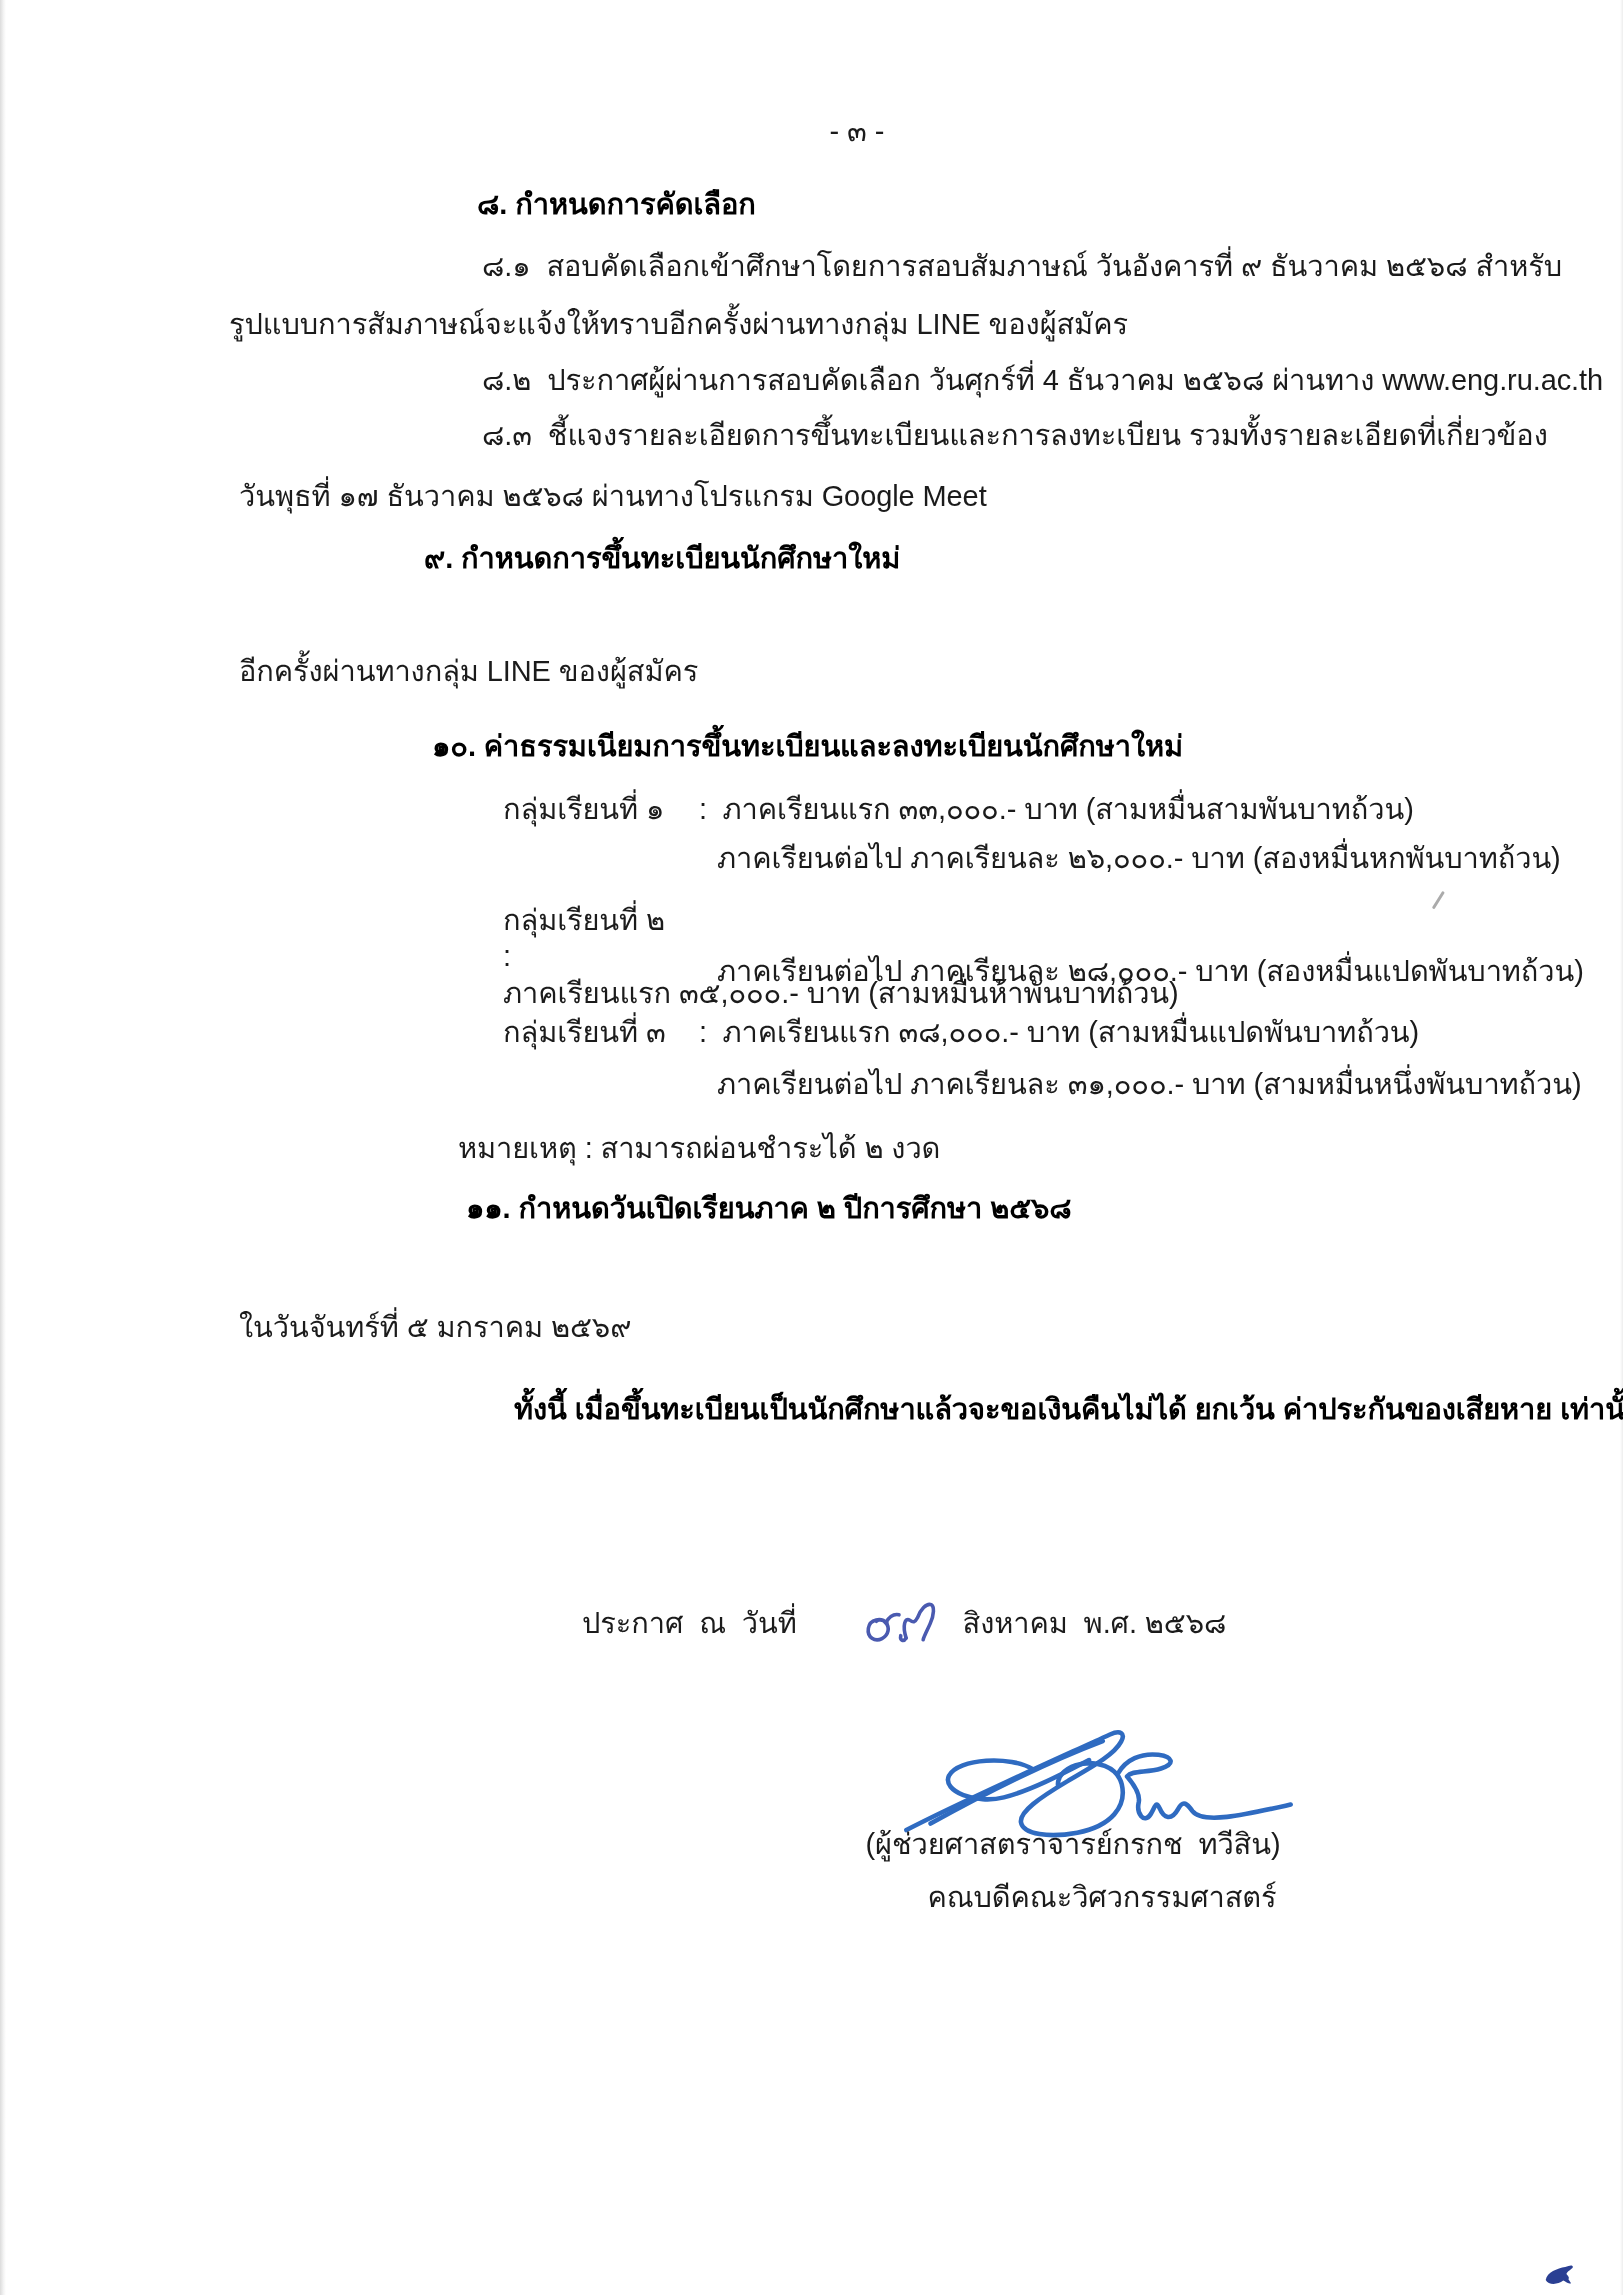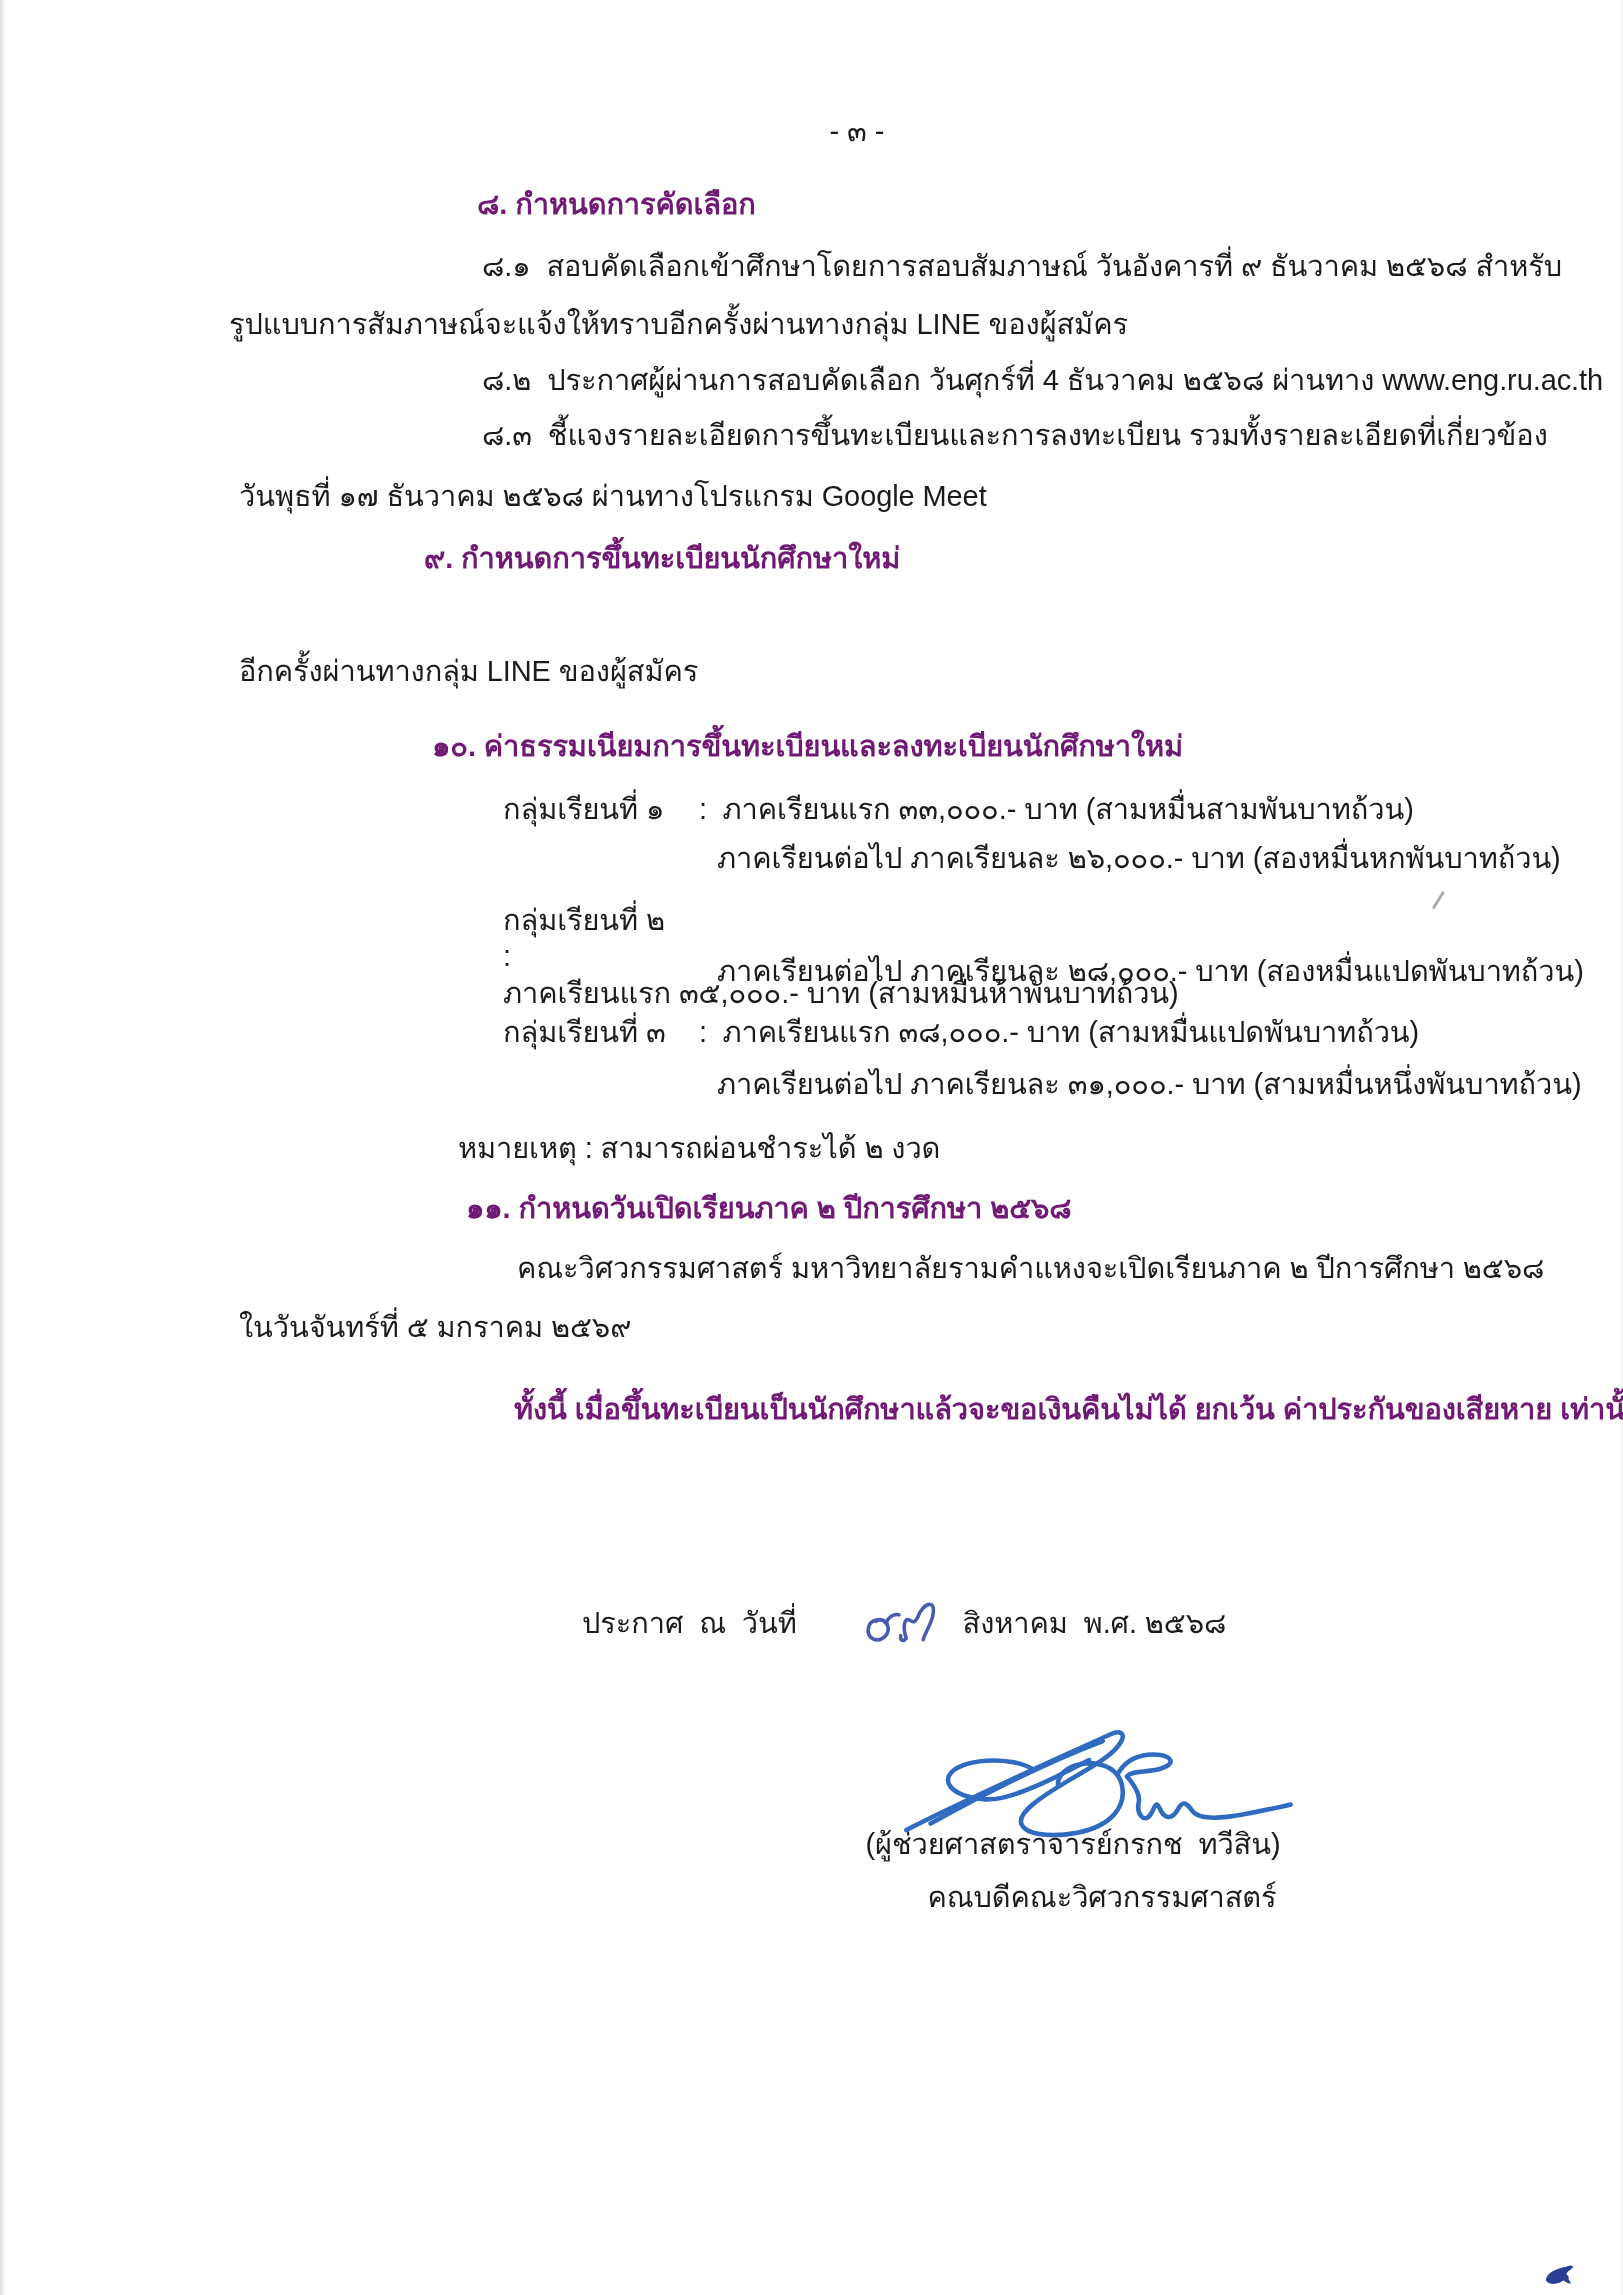--- a/index.html
+++ b/index.html
@@ -11,21 +11,21 @@
   .page{position:absolute;inset:0;background:#ffffff;}
   
   .edge-left{position:absolute;left:0;top:0;bottom:0;width:5.9px;
     background:linear-gradient(to right,#dcdcdc,#f4f4f4 60%,#ffffff);}
   .edge-right{position:absolute;right:0;top:0;bottom:0;width:3.3px;
     background:linear-gradient(to left,#ededed,#ffffff);}
   .line{
     position:absolute;white-space:pre;font-size:29px;line-height:1.25;
     letter-spacing:-0.1px;color:#1b1b1b;
   }
-  .bold{font-weight:700;color:#701a75;}
+  .bold{font-weight:700;color:#000000;}
   .pagenum{left:0;width:1714px;text-align:center;}
   .fee-row{display:flex;align-items:flex-start;}
   .fee-label{display:inline-block;width:196px;}
   .fee-colon{display:inline-block;width:23.6px;}
   .issued-line{display:flex;align-items:center;gap:17px;}
   .hand-date{transform:rotate(-3deg) translateY(-6.5px);}
   .artifact-slash{
     position:absolute;width:2.6px;height:19.6px;background:#8f8f8f;opacity:.75;
     transform:rotate(32deg);border-radius:1.3px;
   }
@@ -71,21 +71,20 @@
   <div class="line fee-row" style="left:503px;top:1014px;">
     <span class="fee-label">กลุ่มเรียนที่ ๓</span>
     <span class="fee-colon">:</span>
     <span>ภาคเรียนแรก ๓๘,๐๐๐.- บาท (สามหมื่นแปดพันบาทถ้วน)</span>
   </div>
   <div class="line" style="left:717px;top:1066px;">ภาคเรียนต่อไป ภาคเรียนละ ๓๑,๐๐๐.- บาท (สามหมื่นหนึ่งพันบาทถ้วน)</div>
 
   <div class="line" style="left:458px;top:1130px;">หมายเหตุ : สามารถผ่อนชำระได้ ๒ งวด</div>
 
   <div class="line bold" style="left:458px;top:1190px;margin-left:8px;">๑๑. กำหนดวันเปิดเรียนภาค ๒ ปีการศึกษา ๒๕๖๘</div>
-  <div class="line" style="left:517px;top:1250px;">คณะวิศวกรรมศาสตร์ มหาวิทยาลัยรามคำแหงจะเปิดเรียนภาค ๒ ปีการศึกษา ๒๕๖๘</div>
   <div class="line" style="left:239px;top:1309px;">ในวันจันทร์ที่ ๕ มกราคม ๒๕๖๙</div>
 
   <div class="line bold" style="left:514px;top:1391px;">ทั้งนี้ เมื่อขึ้นทะเบียนเป็นนักศึกษาแล้วจะขอเงินคืนไม่ได้ ยกเว้น ค่าประกันของเสียหาย เท่านั้น</div>
 
   <div class="line issued-line" style="left:582px;top:1535px;justify-content:center;">
     <span>ประกาศ  ณ  วันที่</span>
     <span class="hand-date" aria-label="๑๘">
       
       <svg width="84" height="60" viewBox="0 0 128 92">
         <g fill="none" stroke-width="5.5" stroke-linecap="round" stroke-linejoin="round" stroke="#4a5ab0">

